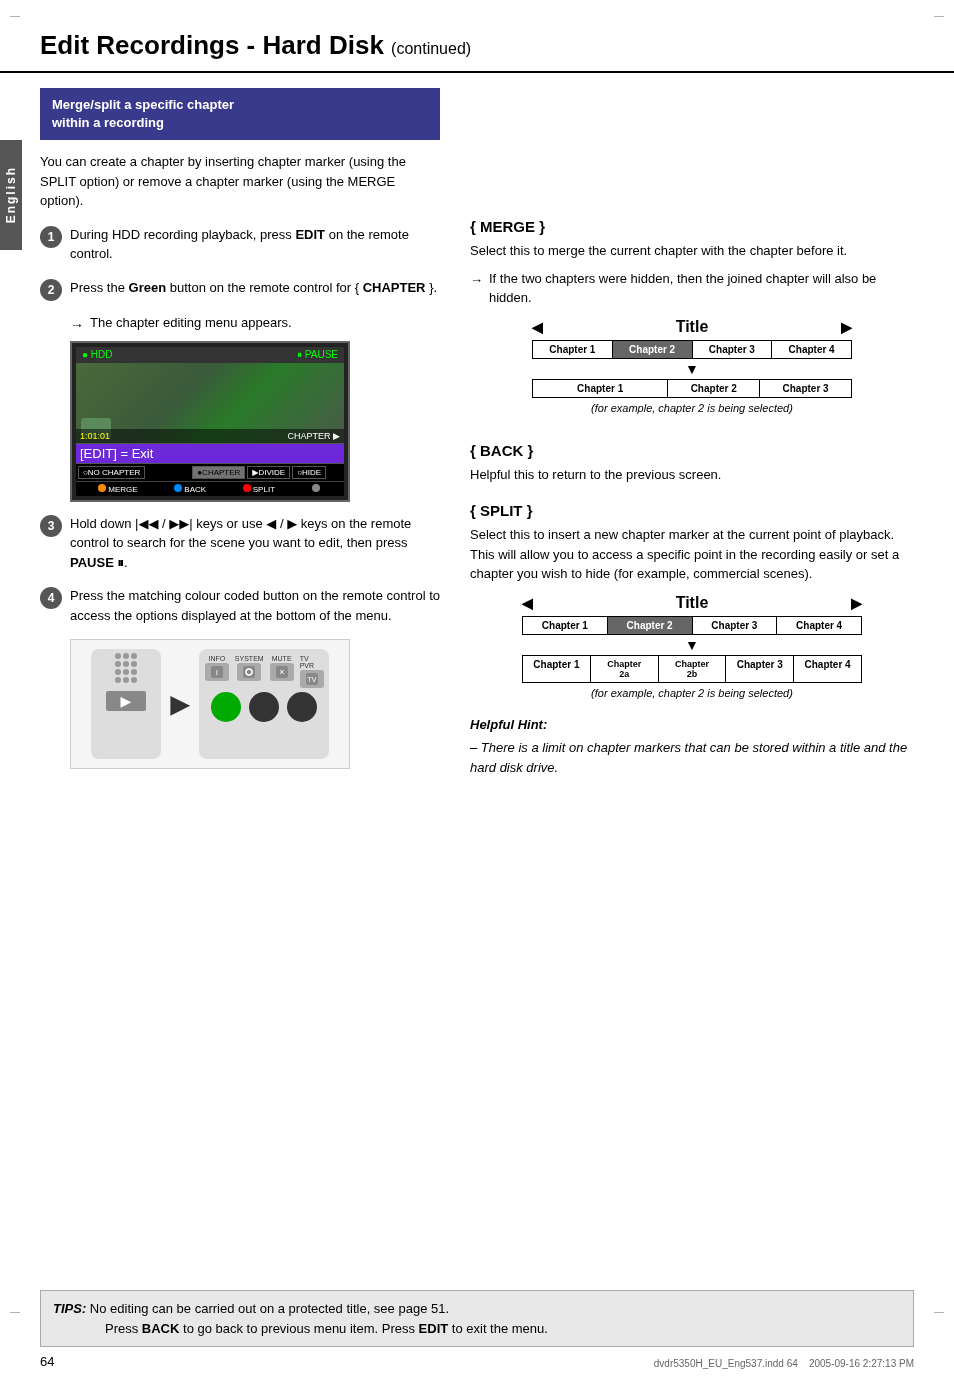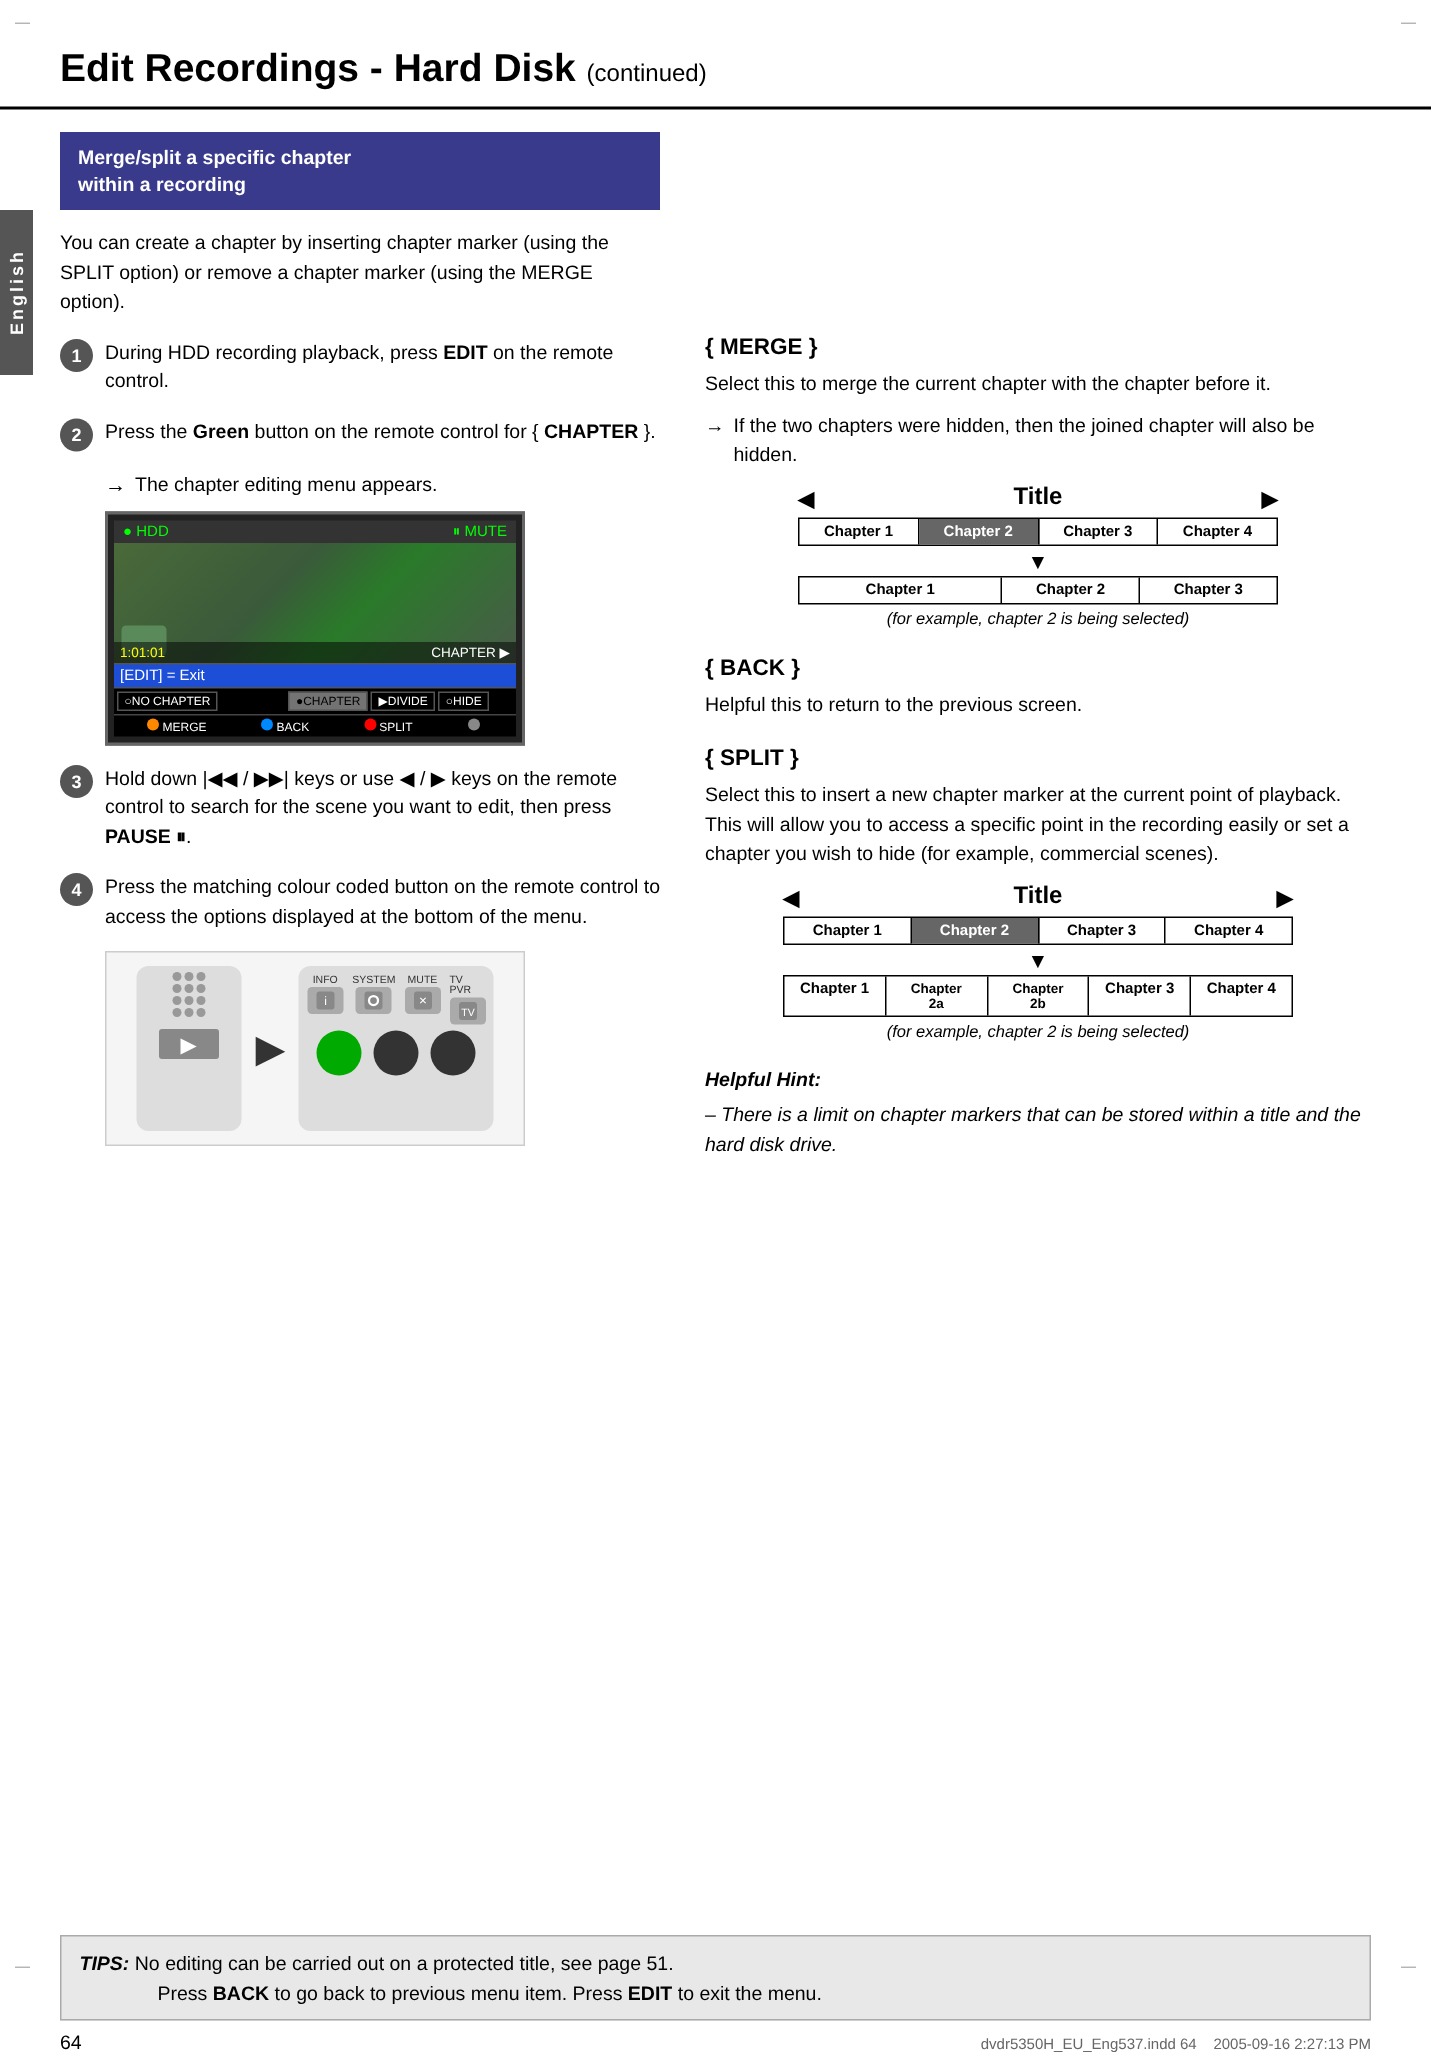--- a/index.html
+++ b/index.html
@@ -168,23 +168,23 @@
     }
     .hdd-timecode {
       color: #ff0;
       font-size: 9px;
     }
     .hdd-controls {
       color: #fff;
       font-size: 9px;
     }
     .hdd-bottom-bar {
-      background: #1d4ed8;
+      background: #6d28d9;
       color: #fff;
-      font-size: 10px;
+      font-size: 13px;
       padding: 2px 4px;
       border-top: 1px solid #555;
     }
     .hdd-menu-bar {
       background: #000;
       display: flex;
       font-size: 9px;
       padding: 2px 2px;
       border-top: 1px solid #555;
       gap: 2px;
@@ -533,21 +533,21 @@
       </div>
 
       <div class="arrow-bullet">
         <span class="arrow-sym">→</span>
         <span>The chapter editing menu appears.</span>
       </div>
 
       <div class="hdd-screen">
         <div class="hdd-top-bar">
           <span>● HDD</span>
-          <span>⏸ MUTE</span>
+          <span>⏸ PAUSE</span>
         </div>
         <div class="hdd-image-area">
           <div class="hdd-image-scene">
             <div class="scene-elements"></div>
           </div>
           <div class="hdd-image-overlay">
             <span class="hdd-timecode">1:01:01</span>
             <span class="hdd-controls">CHAPTER ▶</span>
           </div>
         </div>
@@ -690,21 +690,21 @@
           <span class="down-arrow">▼</span>
         </div>
         <div class="chapters-row2">
           <div class="ch2-cell" style="flex:1.5;">Chapter 1</div>
           <div class="ch2-cell">Chapter 2</div>
           <div class="ch2-cell">Chapter 3</div>
         </div>
         <div class="diagram-caption">(for example, chapter 2 is being selected)</div>
       </div>
 
-      <div class="section-heading" style="margin-top:18px;">{ <strong>BACK</strong> }</div>
+      <div class="section-heading" style="margin-top:28px;">{ <strong>BACK</strong> }</div>
       <p class="section-desc">Helpful this to return to the previous screen.</p>
 
       <div class="section-heading" style="margin-top:18px;">{ <strong>SPLIT</strong> }</div>
       <p class="section-desc">Select this to insert a new chapter marker at the current point of playback. This will allow you to access a specific point in the recording easily or set a chapter you wish to hide (for example, commercial scenes).</p>
 
       <div class="title-diagram split-title-diag">
         <div class="title-diagram-header">
           <span class="title-arrow-left">◀</span>
           <strong>Title</strong>
           <span class="title-arrow-right">▶</span>

